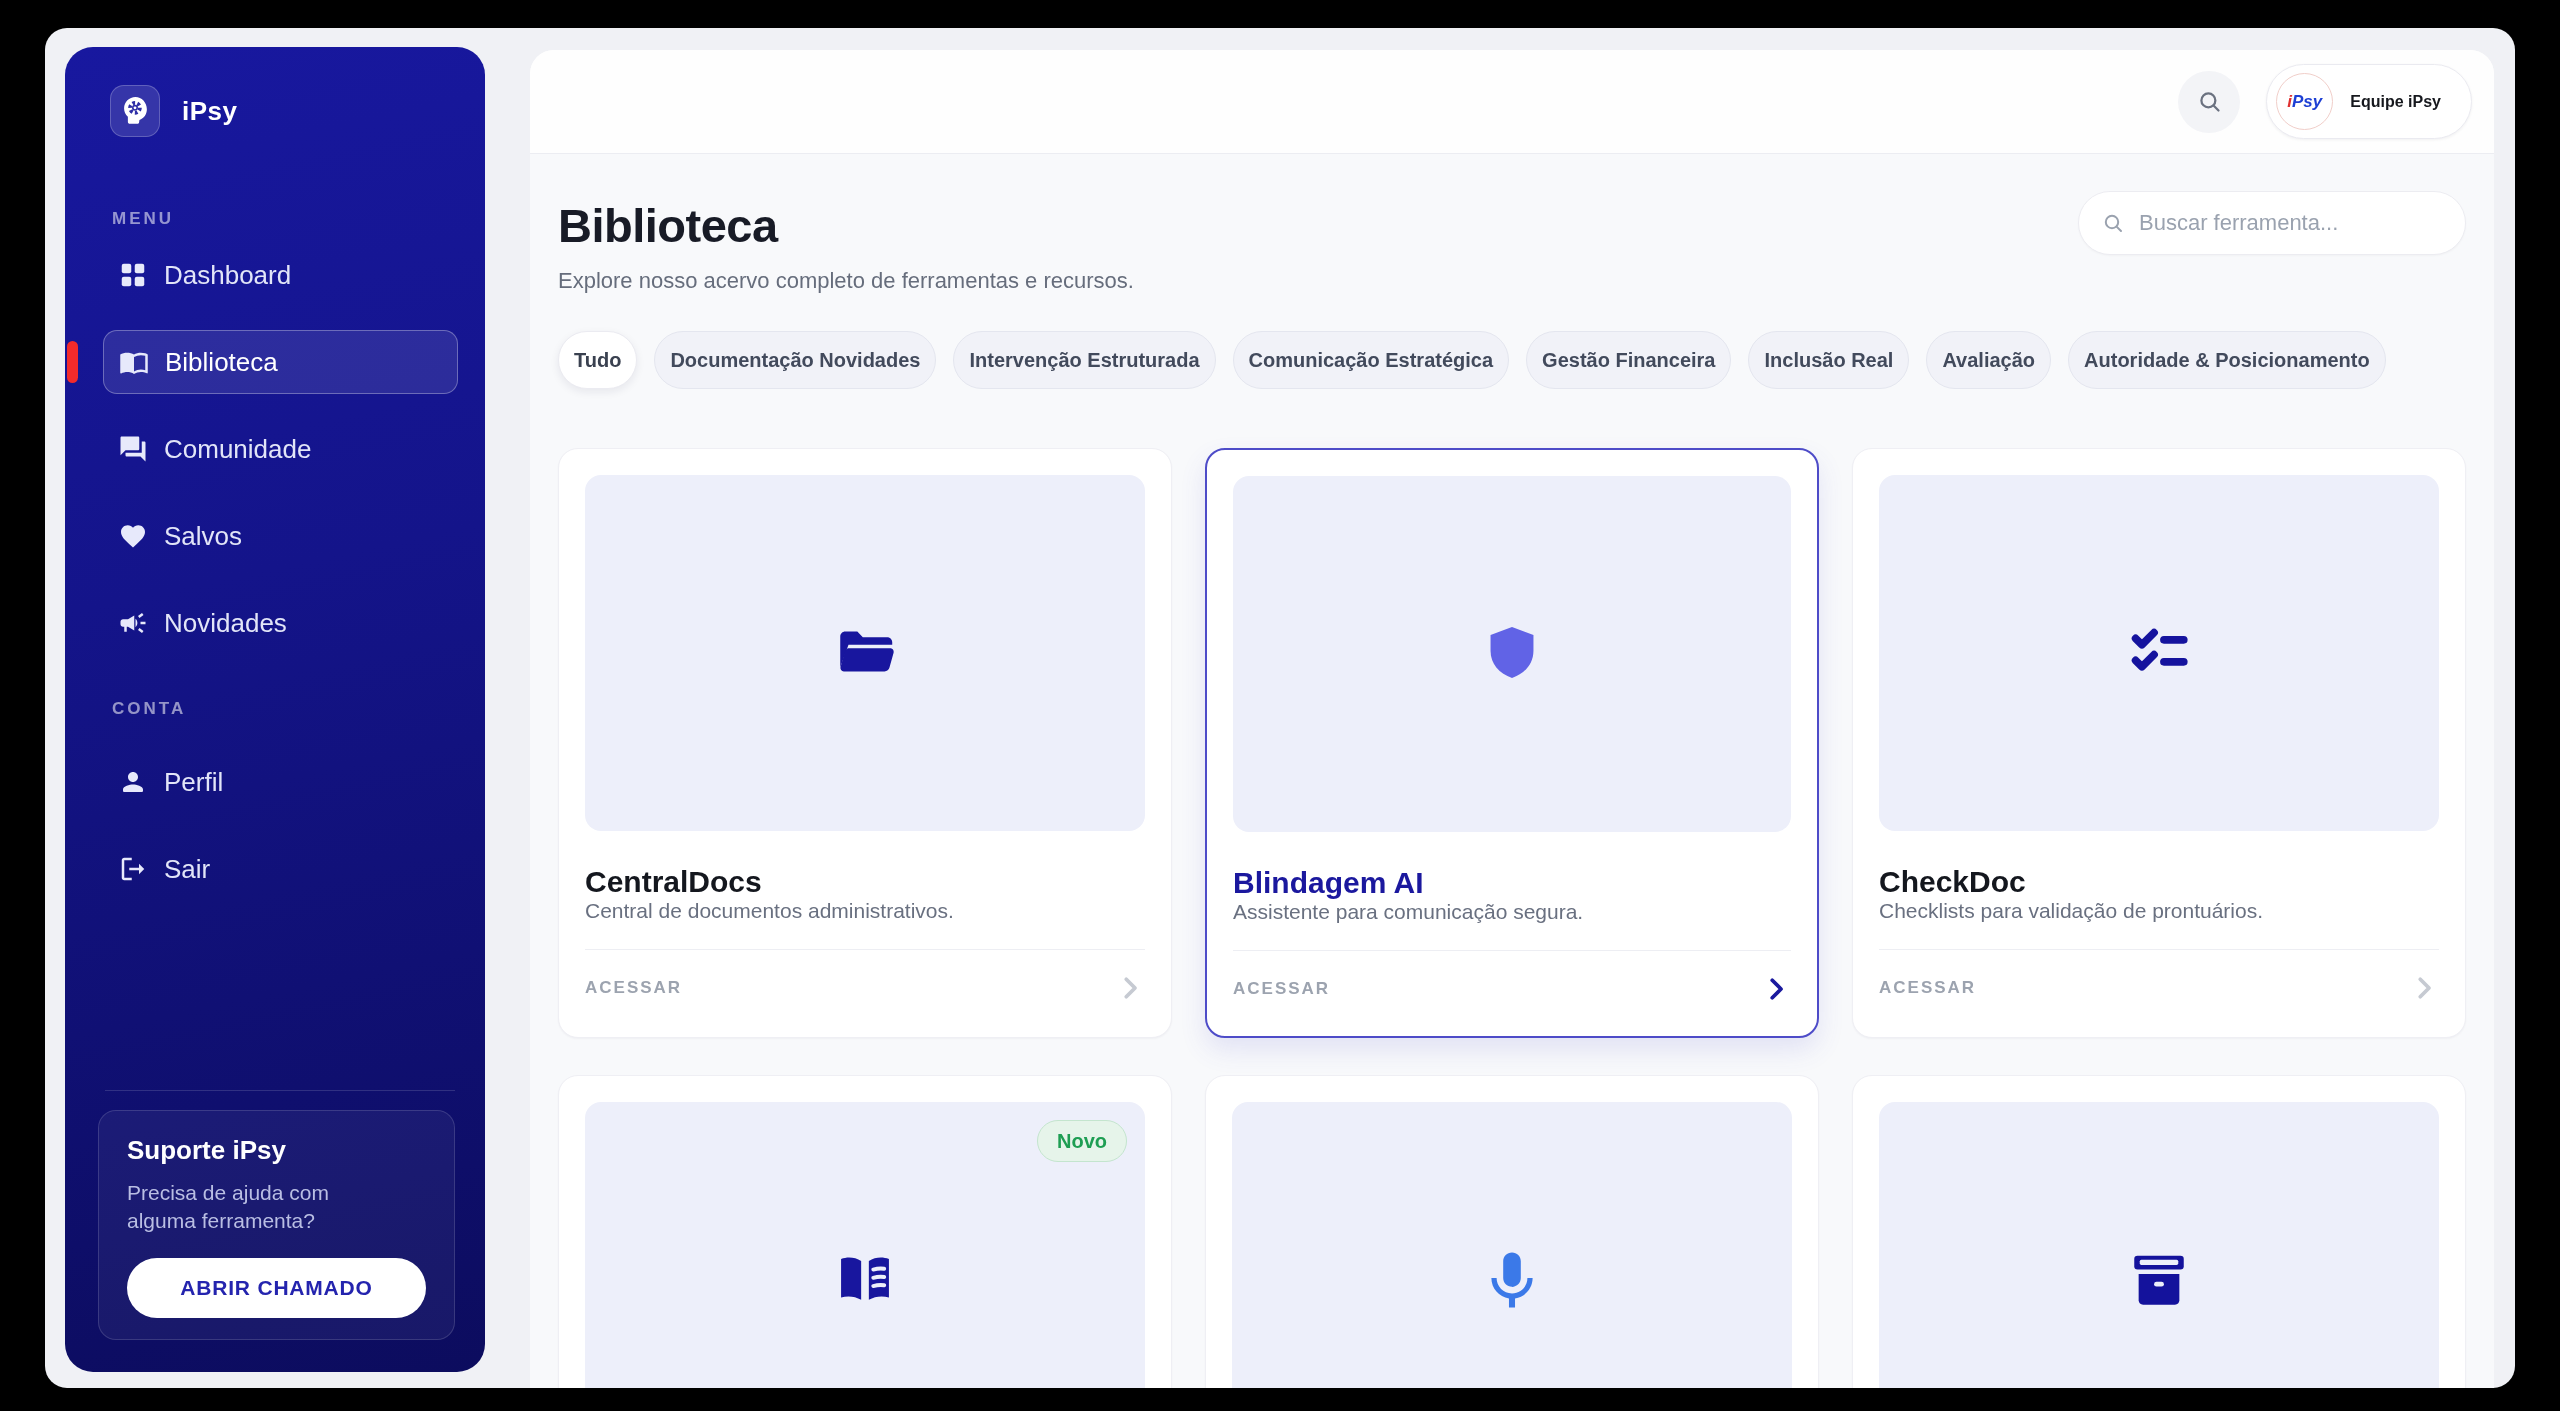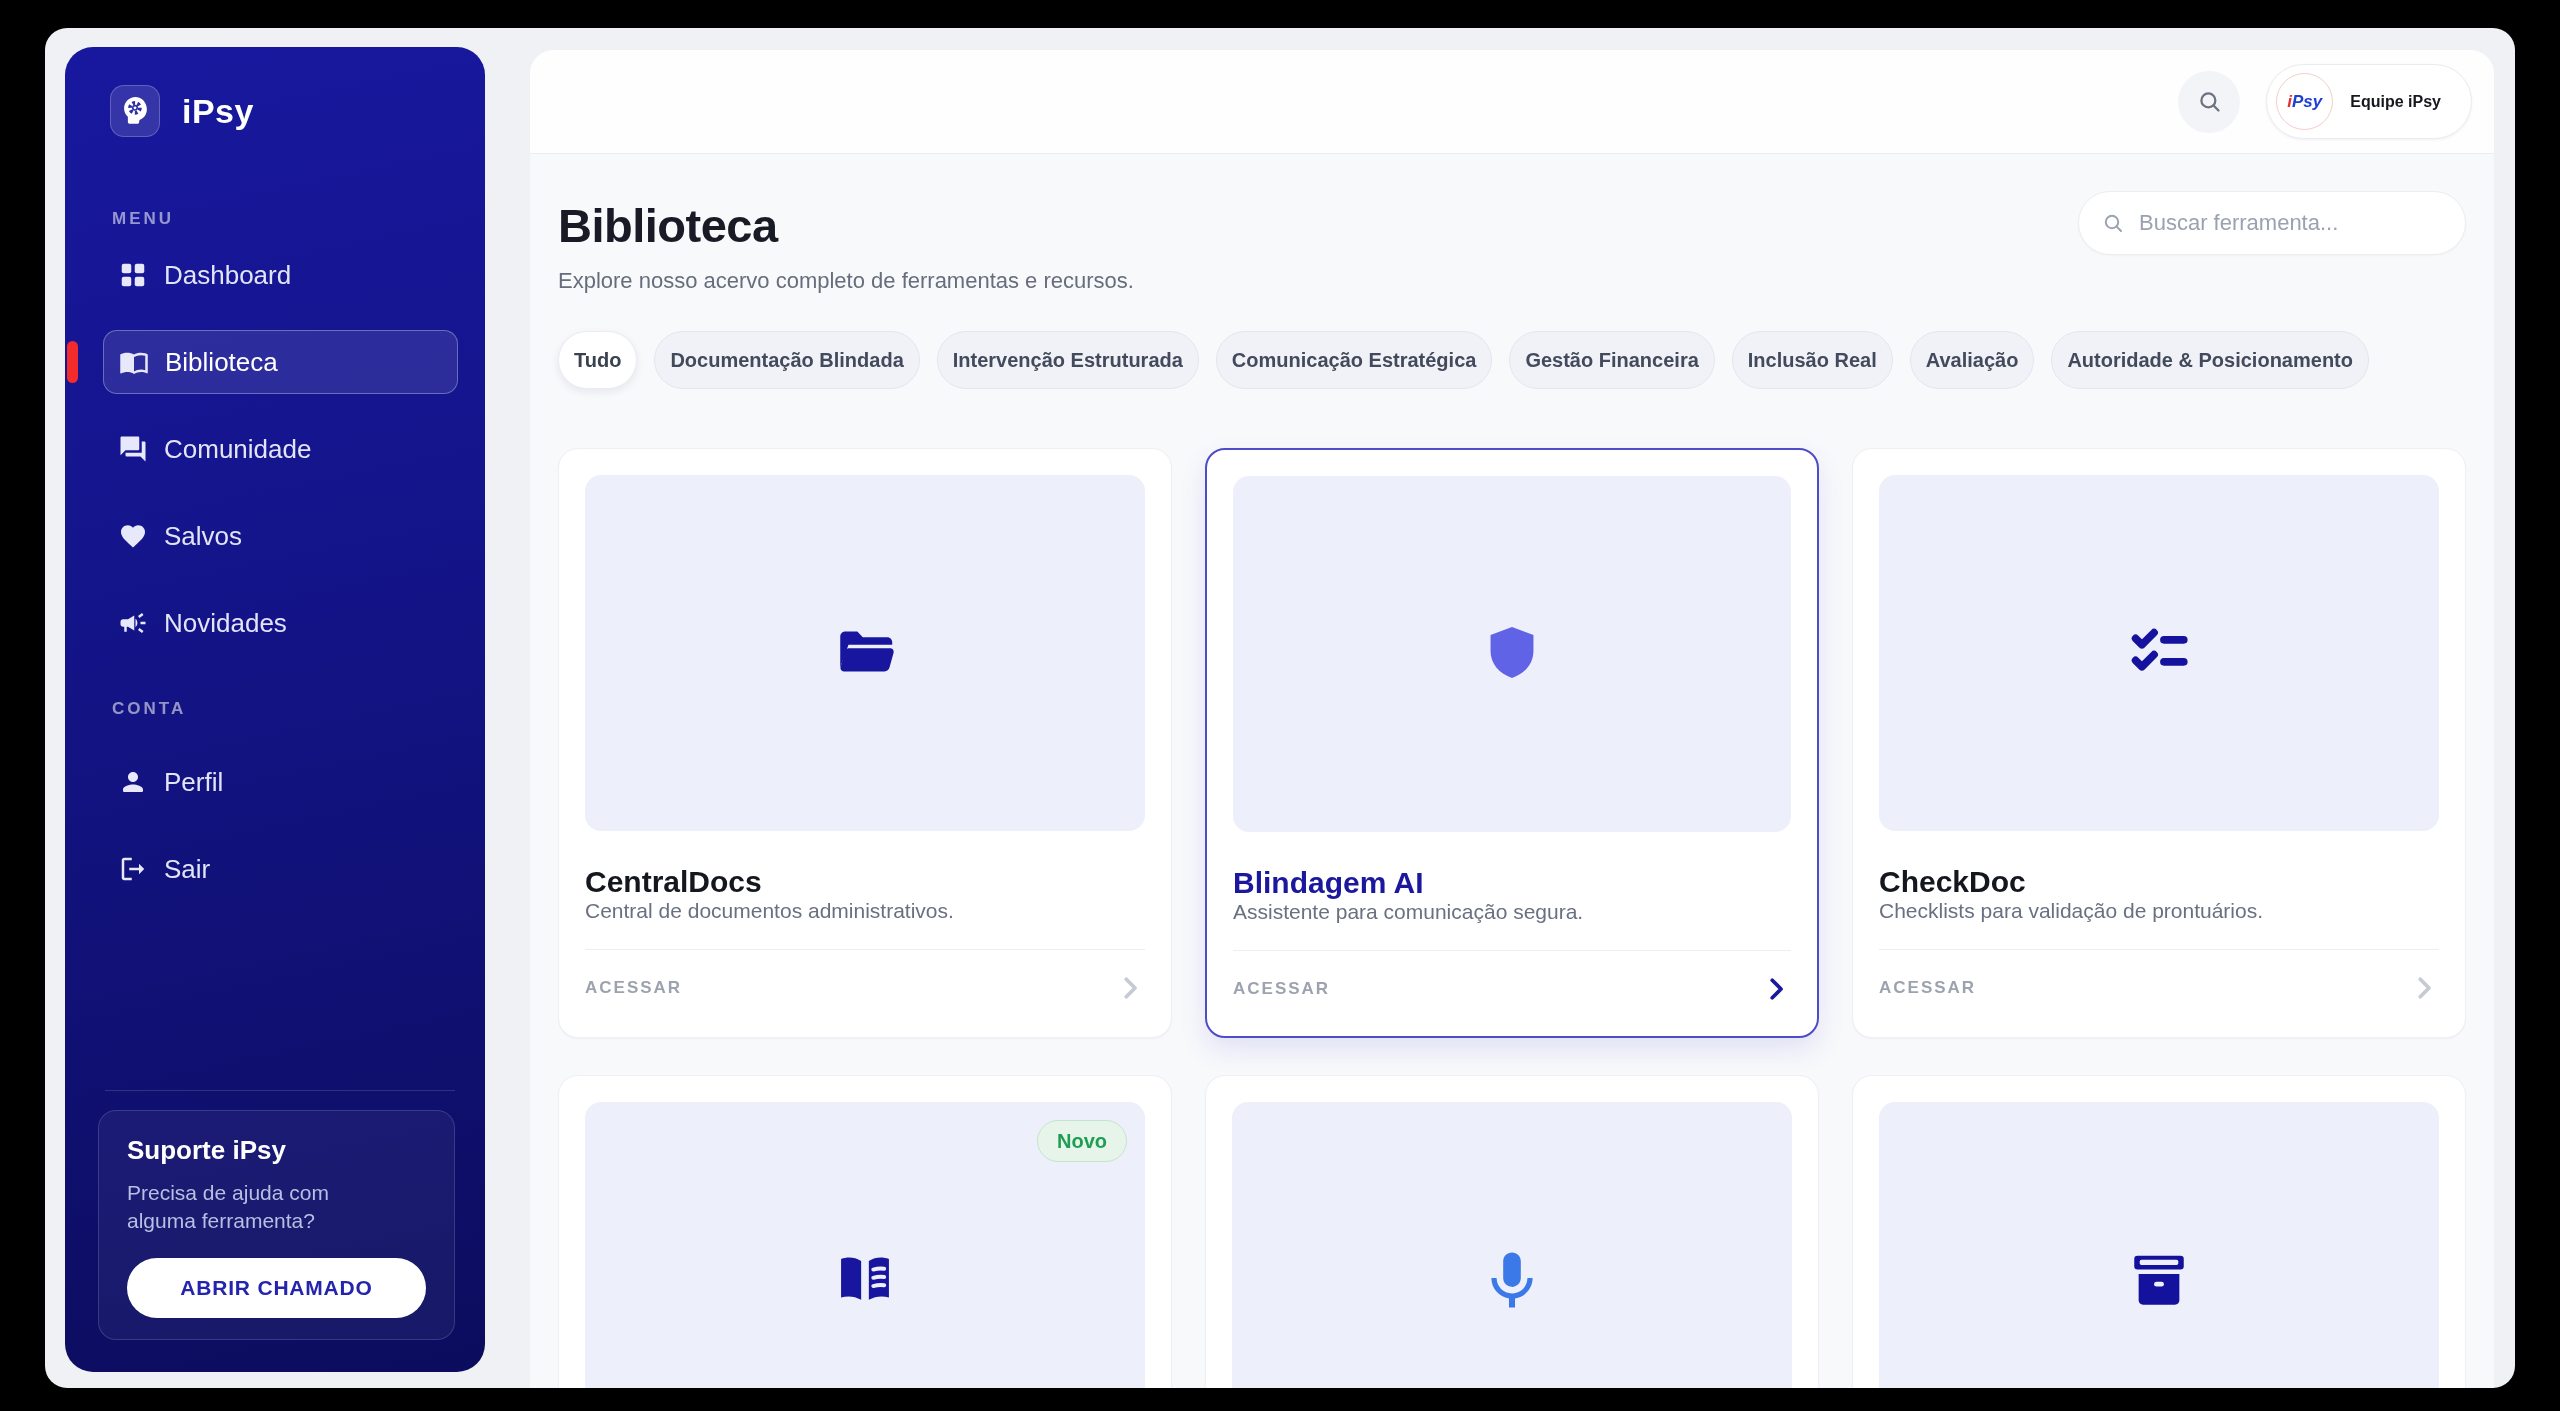--- a/index.html
+++ b/index.html
@@ -10,21 +10,21 @@
             background:#F0F1F5; border-radius:22px; overflow:hidden; }
 
   
   .sidebar { position:absolute; left:20px; top:19px; width:420px; height:1325px;
              border-radius:28px; overflow:hidden;
              background:linear-gradient(168deg,#18189F 0%, #14148A 40%, #0C0C5E 100%); }
   .side-logo { position:absolute; top:38px; left:45px; display:flex; align-items:center; gap:22px; }
   .logo-tile { width:50px; height:52px; border-radius:14px; background:rgba(255,255,255,0.13);
                border:1px solid rgba(255,255,255,0.22); display:flex; align-items:center; justify-content:center; }
   .logo-tile svg { width:38px; height:38px; }
-  .logo-text { color:#fff; font-size:34px; font-weight:bold; letter-spacing:0.5px; }
+  .logo-text { color:#fff; font-size:26px; font-weight:bold; letter-spacing:0.5px; }
 
   .section-label { position:absolute; left:47px; color:rgba(255,255,255,0.55);
                    font-size:17px; font-weight:bold; letter-spacing:3px; }
   .menu-label { top:142px;margin-top:20px; }
   .conta-label { top:652px; }
 
   .nav { position:absolute; left:38px; right:27px; }
   .nav-main { top:196px; }
   .nav-account { top:703px; }
   .side-item { height:64px; border-radius:14px; display:flex; align-items:center;
@@ -233,21 +233,21 @@
           <svg viewBox="0 0 24 24" width="24" height="24">
               <circle cx="11" cy="11" r="6.2" fill="none" stroke="currentColor" stroke-width="2"></circle>
               <path d="M15.6 15.6L20 20" stroke="currentColor" stroke-width="2" stroke-linecap="round"></path>
             </svg>
         </span>
         <input type="text" placeholder="Buscar ferramenta..." style="">
       </div>
 
       <div class="chips" id="chips">
           <button class="chip active">Tudo</button>
-          <button class="chip">Documentação Blindada</button>
+          <button class="chip">Documentação Novidades</button>
           <button class="chip">Intervenção Estruturada</button>
           <button class="chip">Comunicação Estratégica</button>
           <button class="chip">Gestão Financeira</button>
           <button class="chip">Inclusão Real</button>
           <button class="chip">Avaliação</button>
           <button class="chip">Autoridade &amp; Posicionamento</button>
         </div>
 
       <div class="cards" id="cards">
           <article class="card">

